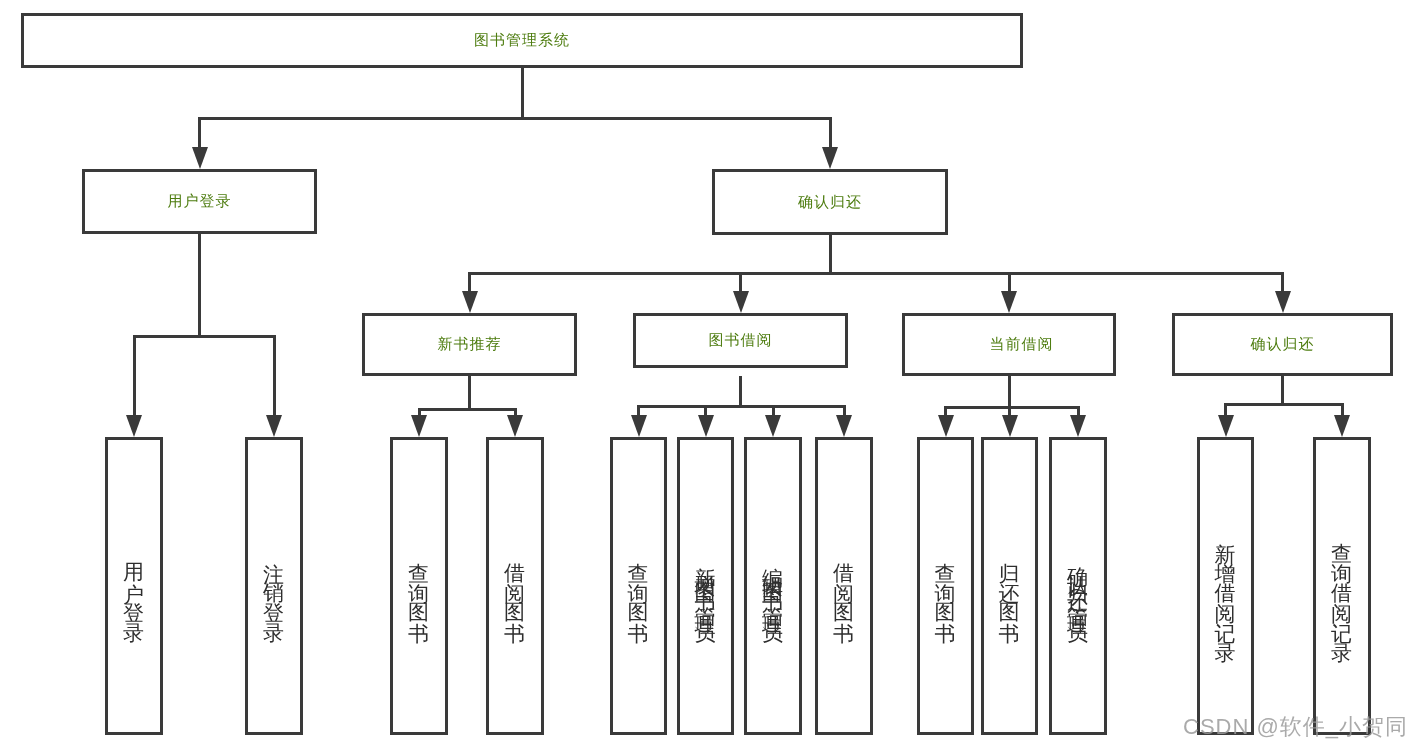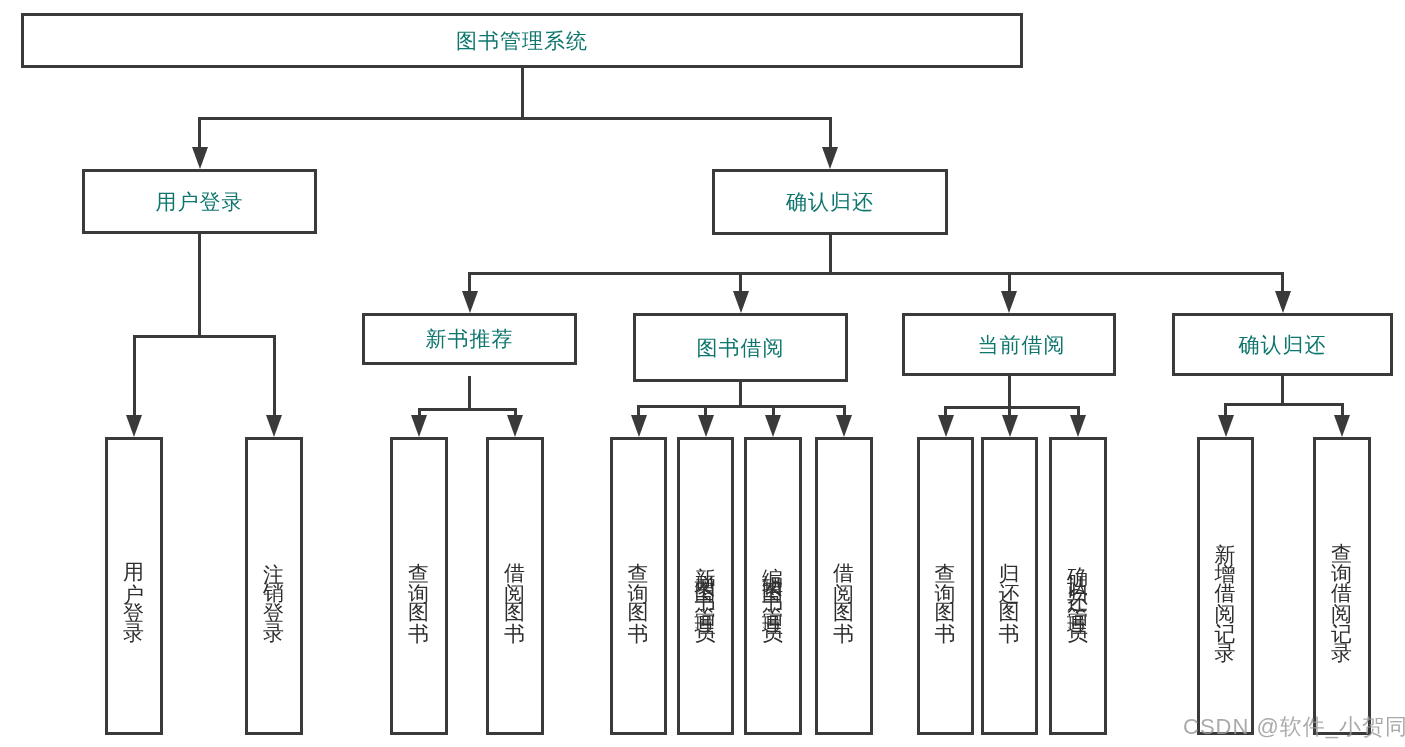--- a/index.html
+++ b/index.html
@@ -12,21 +12,21 @@
   }
   .box{
     position:absolute;
     box-sizing:border-box;
     border:3px solid #3a3a3a;
     background:#fff;
     display:flex;align-items:center;justify-content:center;
     z-index:2;
   }
   .box .lbl{
-    font-size:21px;color:#0f766e;letter-spacing:1px;white-space:nowrap;
+    font-size:15px;color:#4d7c0f;letter-spacing:1px;white-space:nowrap;
   }
   .vbox{
     position:absolute;
     box-sizing:border-box;
     border:3px solid #3a3a3a;
     background:#fff;
     top:437px;height:298px;
     display:flex;align-items:center;justify-content:center;
     z-index:2;
   }
@@ -123,24 +123,24 @@
     <span class="lbl">图书管理系统</span>
   </div>
 
   <div class="box" style="left:82px;top:169px;width:235px;height:65px;">
     <span class="lbl">用户登录</span>
   </div>
   <div class="box" style="left:712px;top:169px;width:236px;height:66px;">
     <span class="lbl">确认归还</span>
   </div>
 
-  <div class="box" style="left:362px;top:313px;width:215px;height:52px;">
+  <div class="box" style="left:362px;top:313px;width:215px;height:63px;">
     <span class="lbl">新书推荐</span>
   </div>
-  <div class="box" style="left:633px;top:313px;width:215px;height:69px;">
+  <div class="box" style="left:633px;top:313px;width:215px;height:55px;">
     <span class="lbl">图书借阅</span>
   </div>
   <div class="box" style="left:902px;top:313px;width:214px;height:63px;padding-left:25px;">
     <span class="lbl">当前借阅</span>
   </div>
   <div class="box" style="left:1172px;top:313px;width:221px;height:63px;">
     <span class="lbl">确认归还</span>
   </div>
 
   <div class="vbox" style="left:105px;width:58px;">

